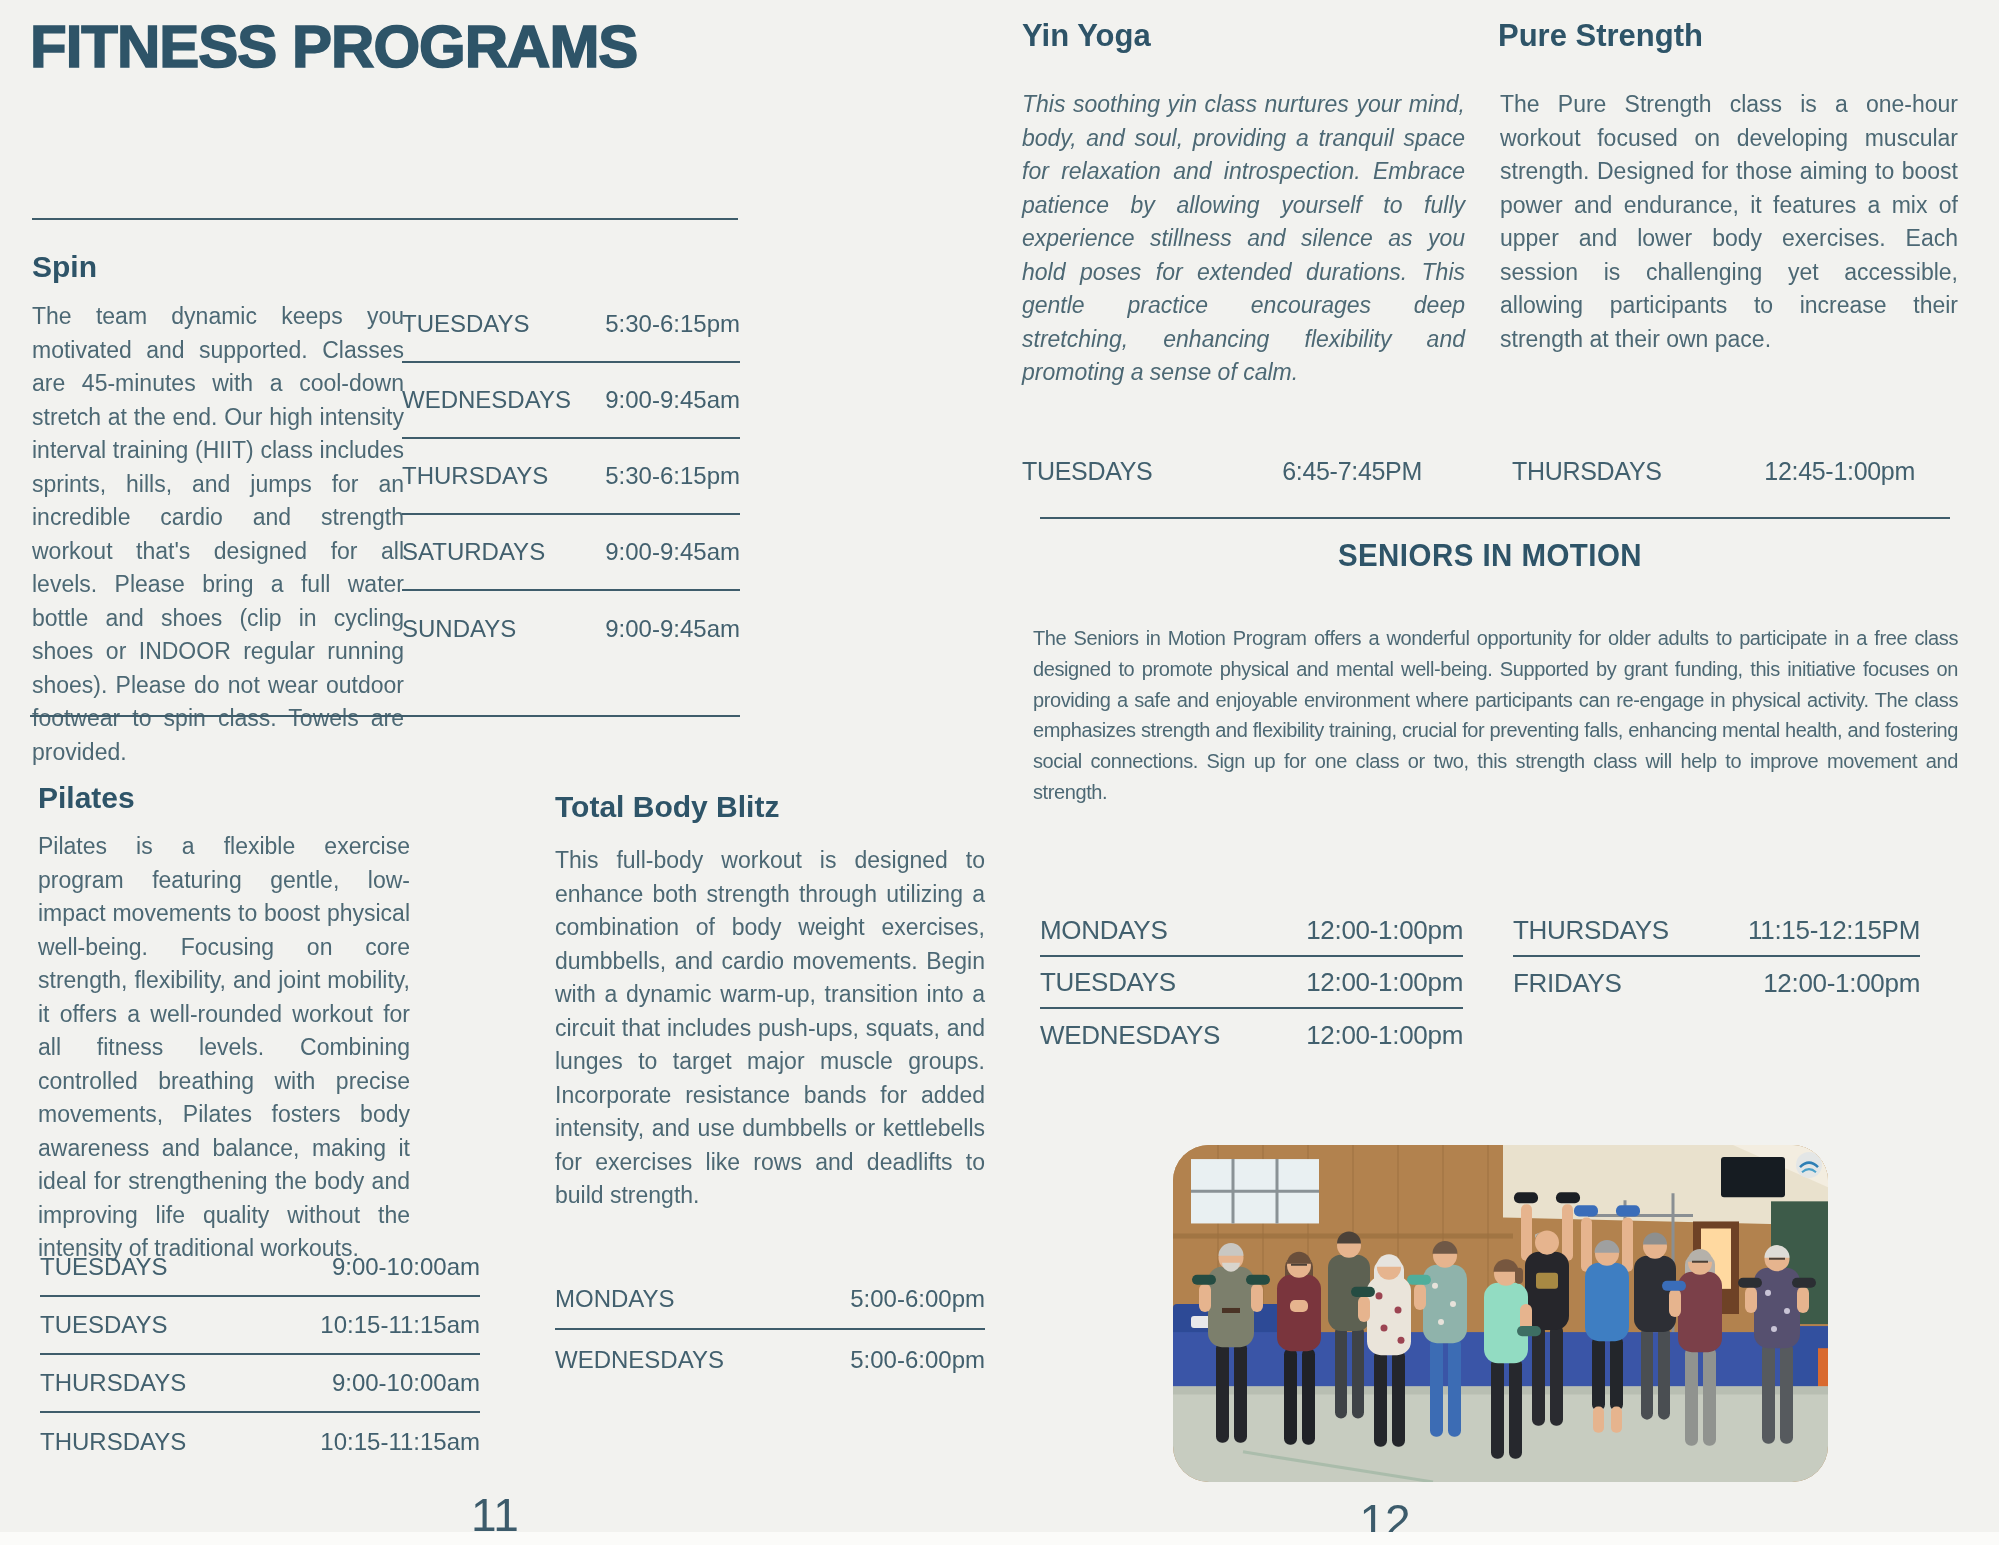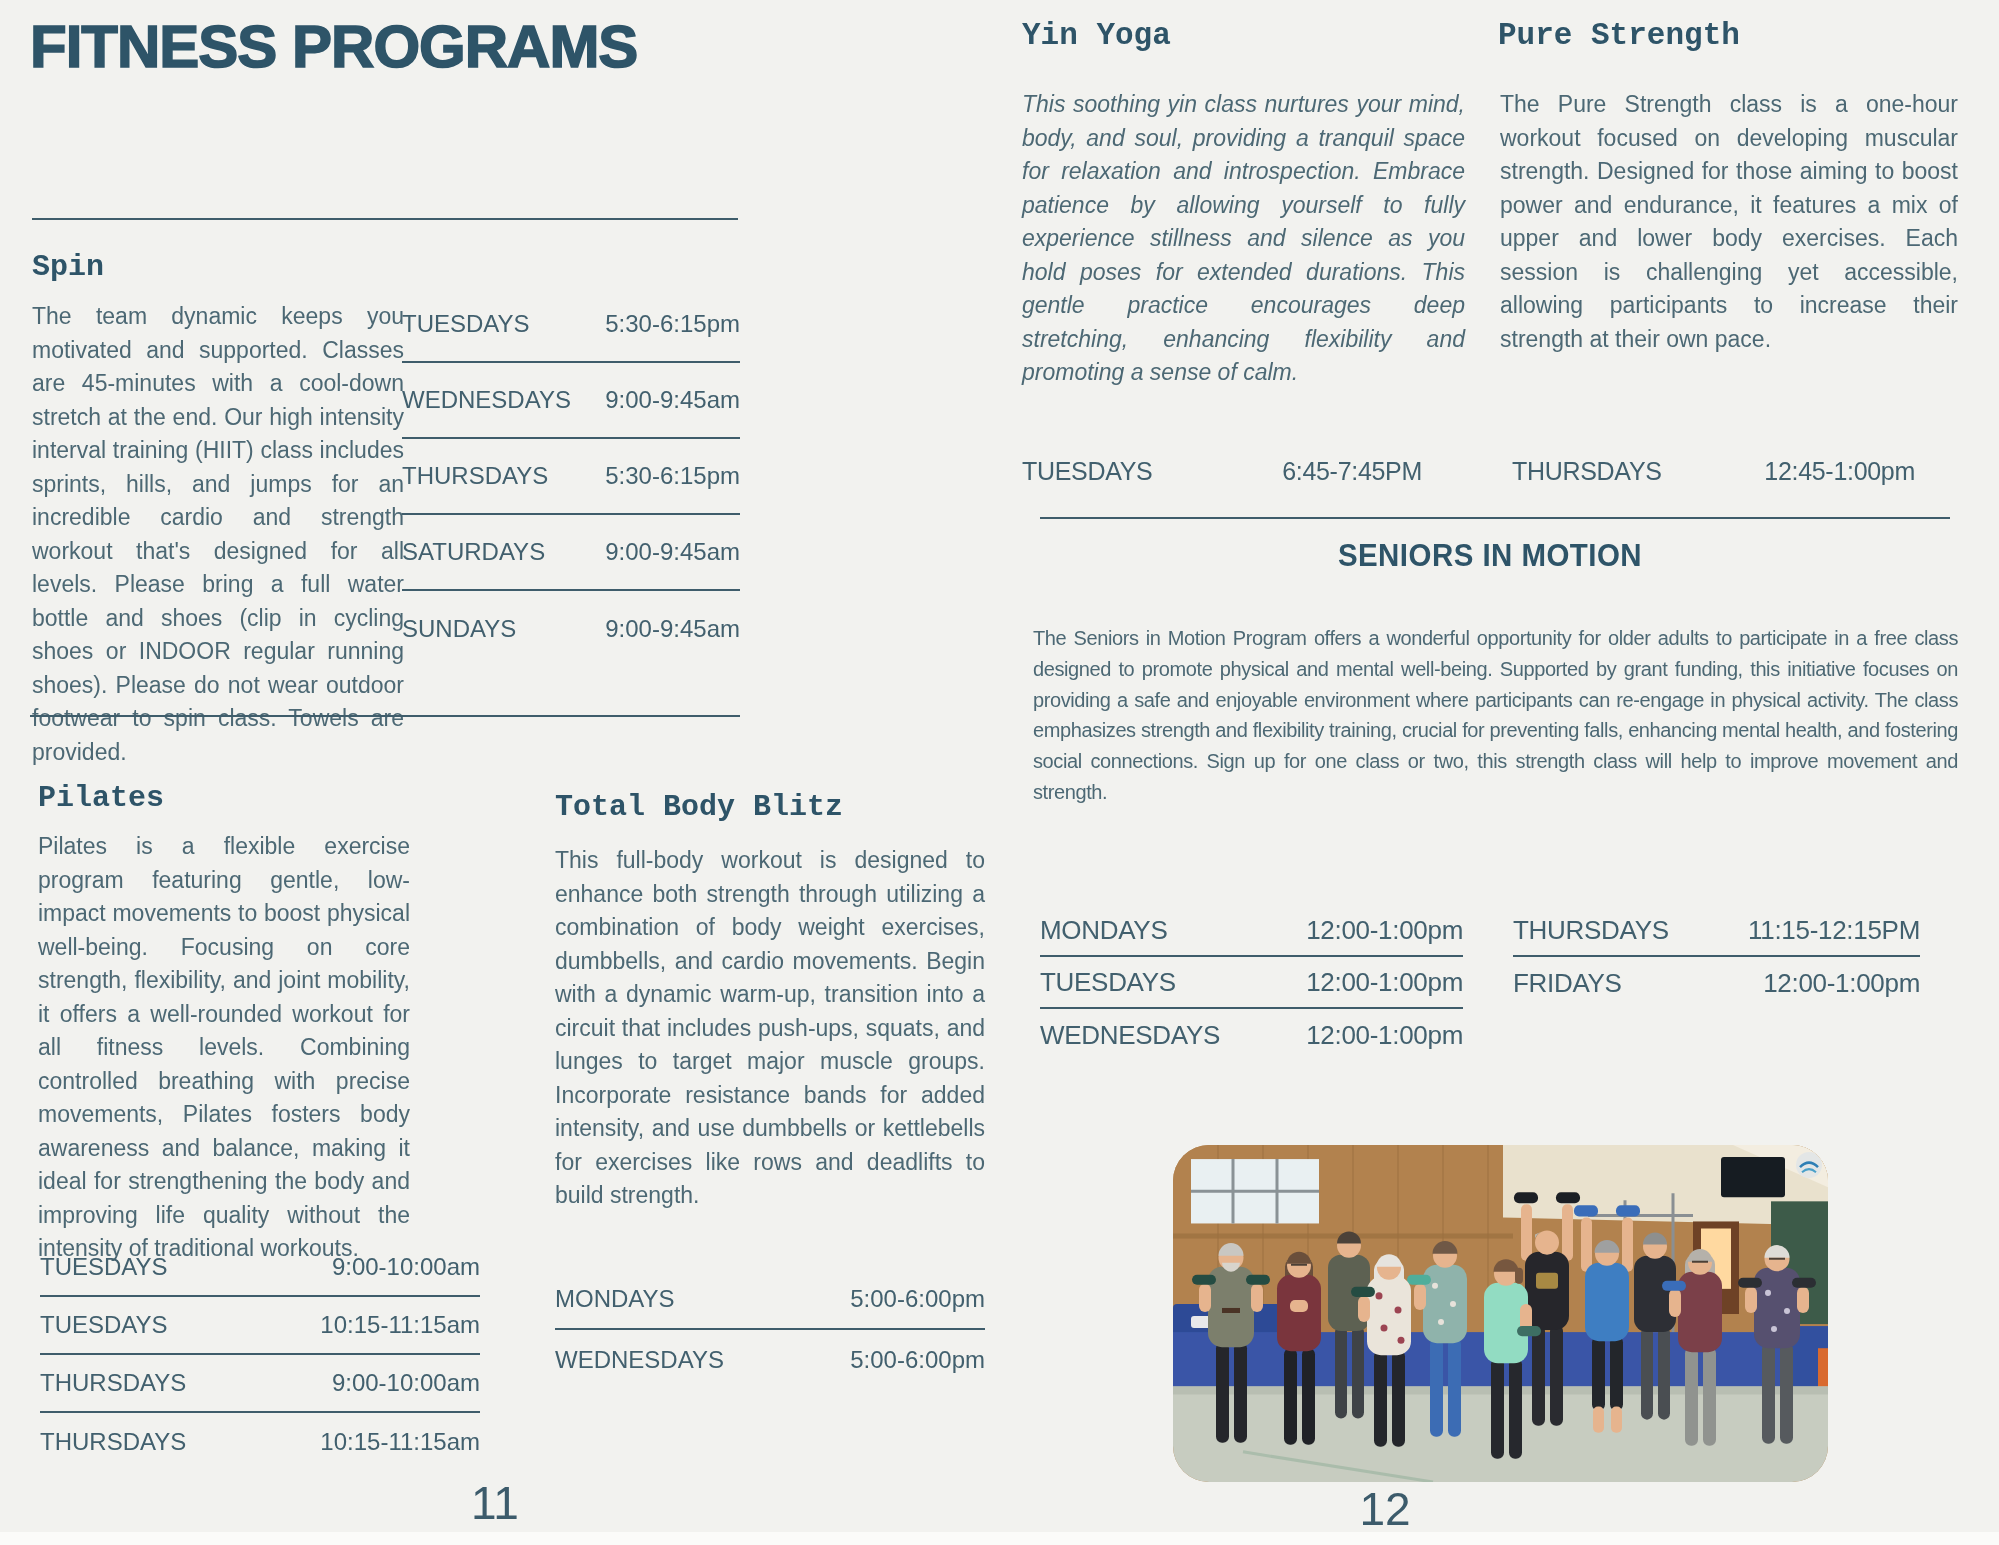--- a/index.html
+++ b/index.html
@@ -23,21 +23,21 @@
   .intro{
     left:32px;top:104px;width:707px;
     font-size:24.5px;font-weight:700;line-height:34px;
     text-align:justify;color:#33576b;
   }
   .hr{height:0;border-top:2.5px solid var(--line);}
   .hr1{left:32px;top:218px;width:706px;}
   .hr2{left:30px;top:715px;width:710px;}
   .hr-right{left:1040px;top:517px;width:910px;}
 
-  .h2{font-size:30px;font-weight:700;color:var(--heading);font-family:Liberation Mono, monospace;}
+  .h2{font-size:30px;font-weight:700;color:var(--heading);}
   .body-text{font-size:23px;line-height:33.5px;text-align:justify;color:var(--body);}
 
   .srow{display:flex;justify-content:space-between;align-items:center;
         border-bottom:2px solid var(--line);color:var(--day);font-size:24px;}
   .srow:last-child{border-bottom:none;}
   .sched{display:block;}
   .spin-sched{left:402px;top:287px;width:338px;}
   .spin-sched .srow{height:76px;}
   .pilates-sched{left:40px;top:1239px;width:440px;}
   .pilates-sched .srow{height:58px;}
@@ -71,21 +71,21 @@
   .sen-sched-r{left:1513px;top:905px;width:407px;}
   .sen-sched-l .srow,.sen-sched-r .srow{height:52px;font-size:26px;letter-spacing:-0.3px;}
 
   .pricing{left:1040px;top:1072px;width:920px;text-align:center;
            font-size:23px;line-height:27px;letter-spacing:-0.2px;color:var(--body);}
 
   .photo{left:1173px;top:1145px;width:655px;height:337px;border-radius:36px;
          overflow:hidden;background:#b2824e;}
   .photo svg{display:block;width:100%;height:100%;}
 
-  .pageno{font-size:46px;color:#3c5b6b;text-align:center;width:90px;}
+  .pageno{font-size:46px;color:#3c5b6b;text-align:center;width:90px;margin-top:12px;}
   .pageno-11{left:450px;top:1476px;}
   .pageno-12{left:1340px;top:1482px;}
 
   .bottom-strip{left:0;top:1532px;width:1999px;height:13px;background:#fbfbf9;}
 </style>
 </head>
 <body>
 
 <div class="sheet">
 

